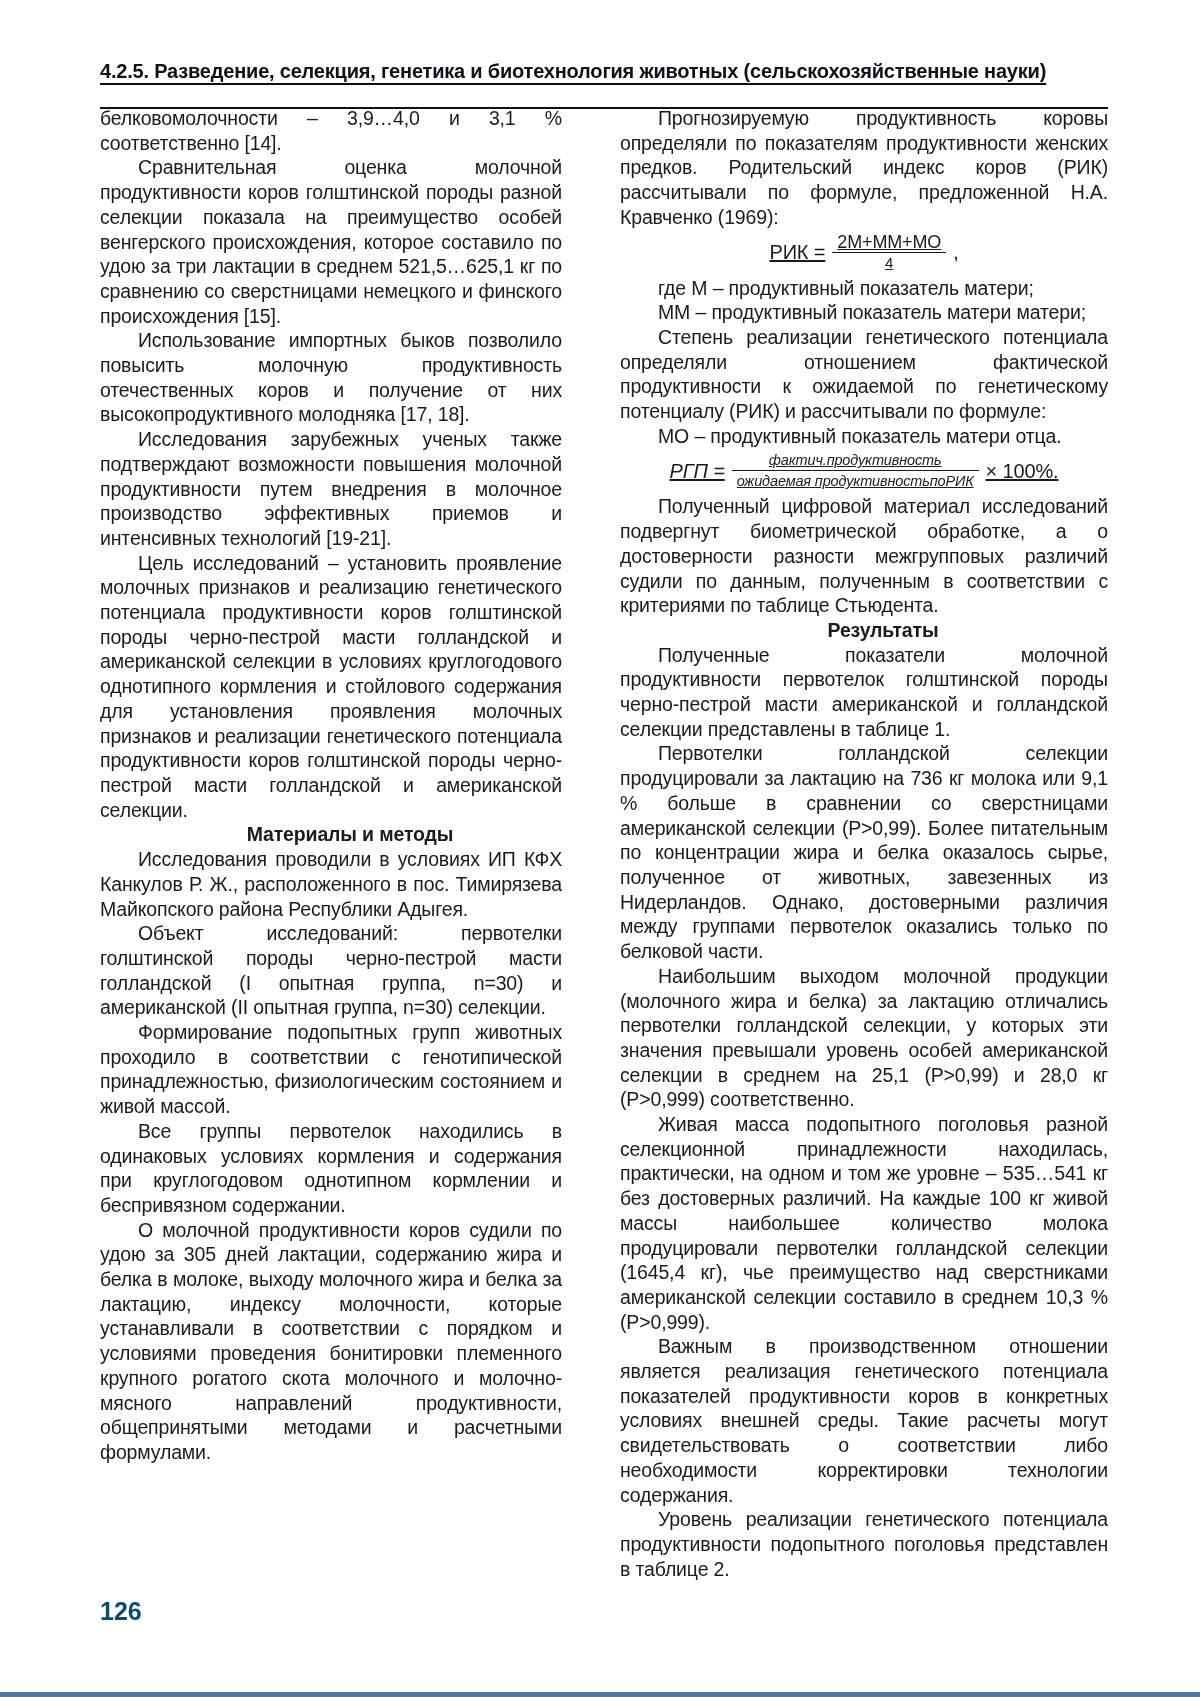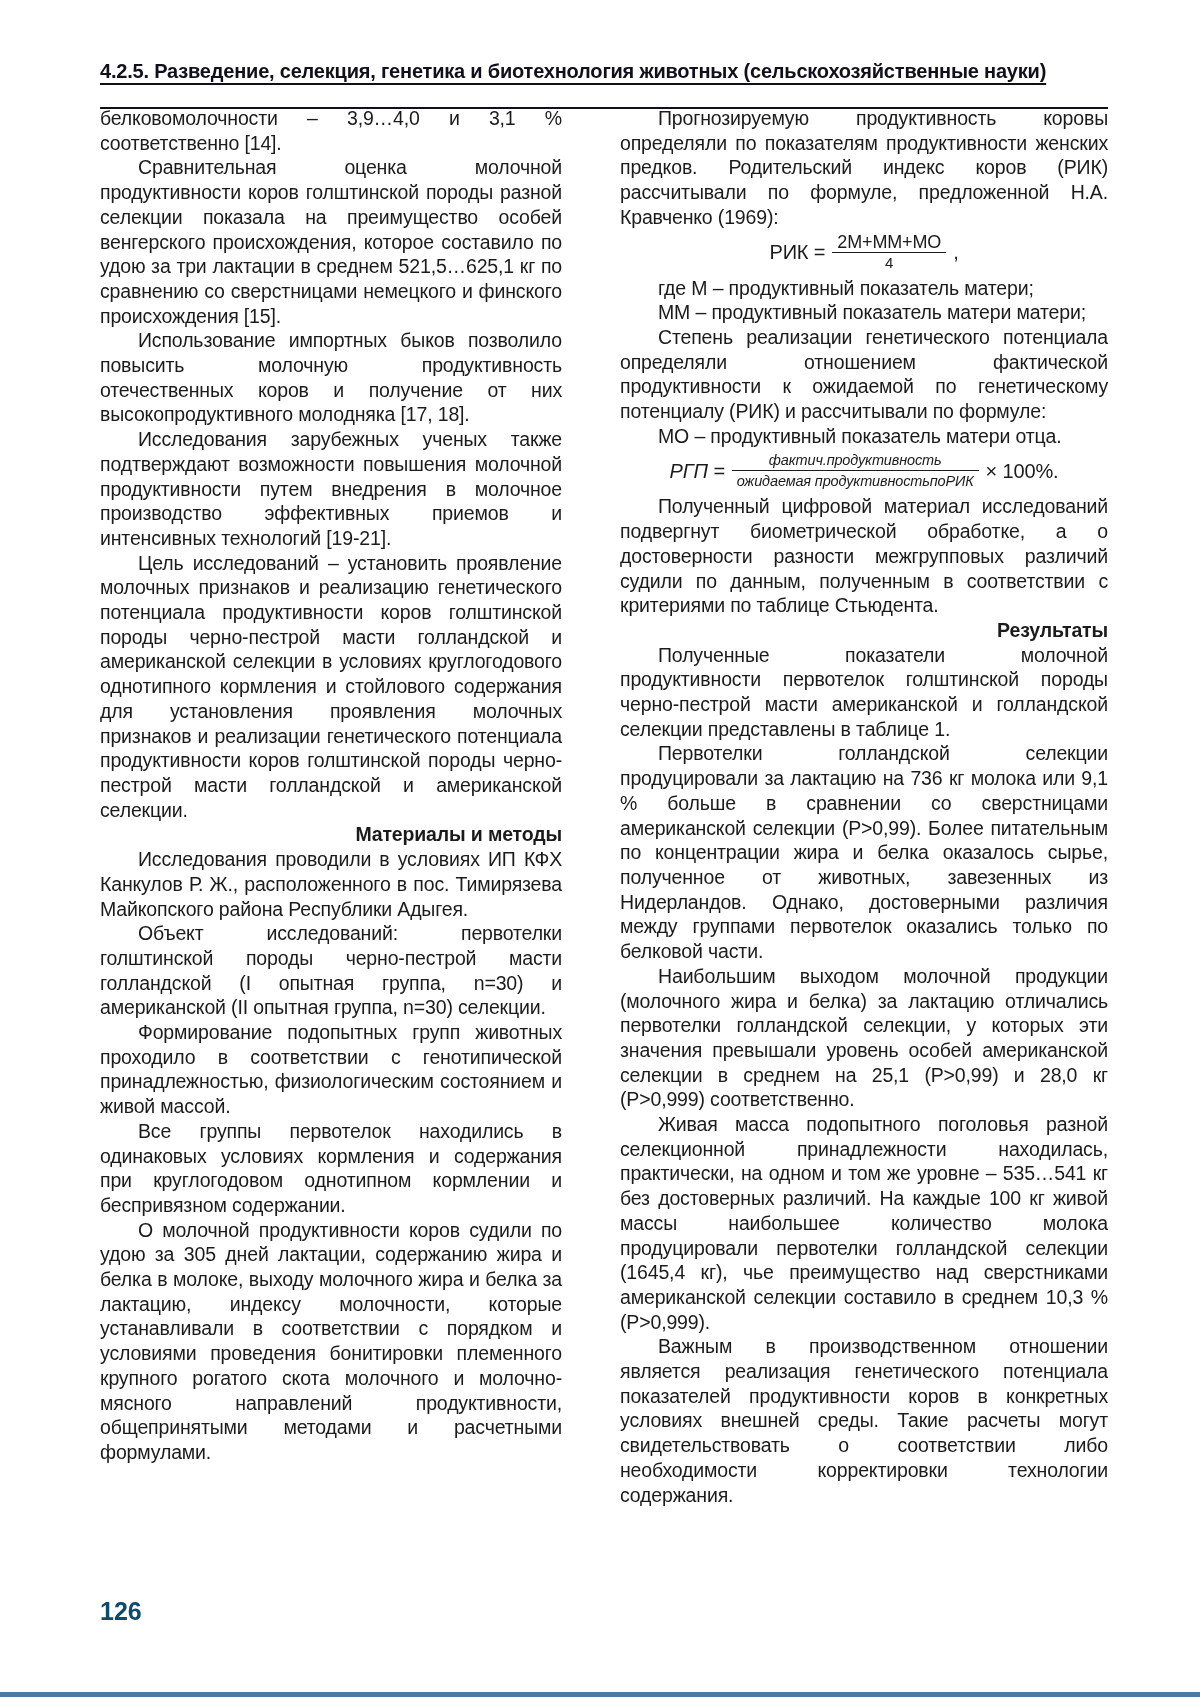--- a/index.html
+++ b/index.html
@@ -34,30 +34,31 @@
     text-align: justify;
     letter-spacing: -0.15px;
   }
   #col-left  { left: 100px; width: 462px; }
   #col-right { left: 620px; width: 488px; }
   .para { text-indent: 38px; }
   .para.noindent { text-indent: 0; }
   .subheading {
     font-weight: bold;
     text-indent: 38px;
-    text-align: right;
+    text-align: center;
   }
   
   .formula {
     display: flex;
     justify-content: center;
     align-items: center;
     gap: 7px;
     margin: 3px 0 4px 0;
     text-align: center;
+    text-decoration: underline;
   }
   .formula .lhs { font-size: 20px; }
   .frac { display: inline-flex; flex-direction: column; align-items: center; }
   .frac .num { font-size: 18px; padding: 0 5px 1px 5px; line-height: 18px; }
   .frac .den {
     font-size: 15px; line-height: 18px;
     border-top: 1.6px solid #1b1b1b;
     width: 100%;
     padding: 1px 5px 0 5px;
     text-align: center;
@@ -127,17 +128,18 @@
     <span class="tail">× 100%.</span>
   </div>
 
   <p class="para">Полученный цифровой материал исследований подвергнут биометрической обработке, а о достоверности разности межгрупповых различий судили по данным, полученным в соответствии с критериями по таблице Стьюдента.</p>
   <p class="subheading">Результаты</p>
   <p class="para">Полученные показатели молочной продуктивности первотелок голштинской породы черно-пестрой масти американской и голландской селекции представлены в таблице 1.</p>
   <p class="para">Первотелки голландской селекции продуцировали за лактацию на 736 кг молока или 9,1 % больше в сравнении со сверстницами американской селекции (Р&gt;0,99). Более питательным по концентрации жира и белка оказалось сырье, полученное от животных, завезенных из Нидерландов. Однако, достоверными различия между группами первотелок оказались только по белковой части.</p>
   <p class="para">Наибольшим выходом молочной продукции (молочного жира и белка) за лактацию отличались первотелки голландской селекции, у которых эти значения превышали уровень особей американской селекции в среднем на 25,1 (Р&gt;0,99) и 28,0 кг (Р&gt;0,999) соответственно.</p>
   <p class="para">Живая масса подопытного поголовья разной селекционной принадлежности находилась, практически, на одном и том же уровне – 535…541 кг без достоверных различий. На каждые 100 кг живой массы наибольшее количество молока продуцировали первотелки голландской селекции (1645,4 кг), чье преимущество над сверстниками американской селекции составило в среднем 10,3 % (Р&gt;0,999).</p>
   <p class="para">Важным в производственном отношении является реализация генетического потенциала показателей продуктивности коров в конкретных условиях внешней среды. Такие расчеты могут свидетельствовать о соответствии либо необходимости корректировки технологии содержания.</p>
+  <p class="para">Уровень реализации генетического потенциала продуктивности подопытного поголовья представлен в таблице 2.</p>
 </div>
 
 <div class="page-number">126</div>
 
 <div class="footer-bar"></div>
 
 </body></html>

